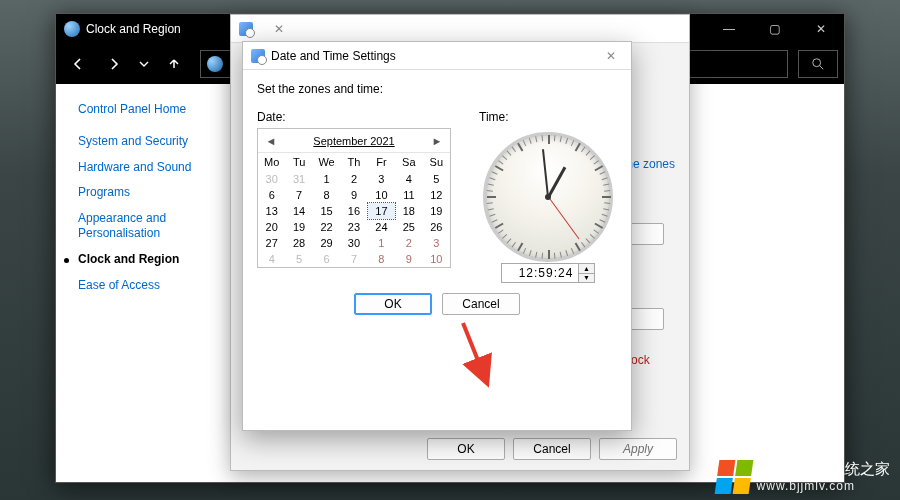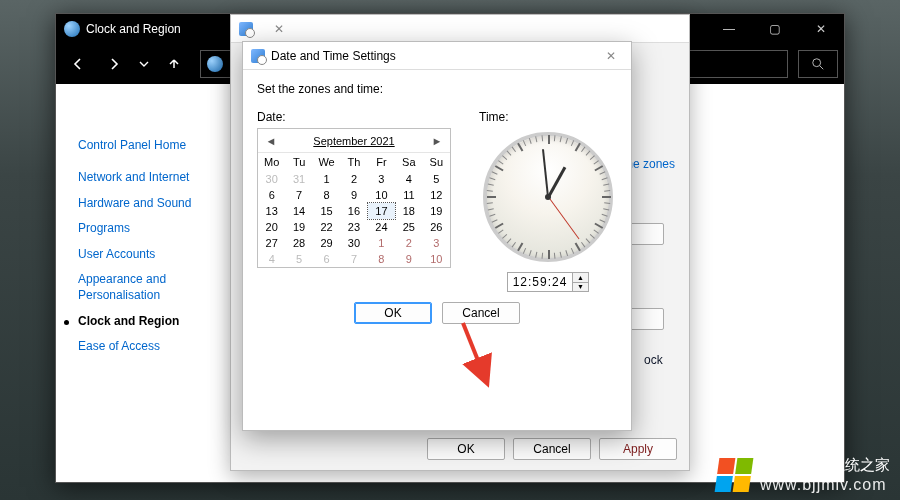--- a/index.html
+++ b/index.html
@@ -27,21 +27,21 @@
   .watermark .logo {
     width: 34px; height: 34px;
     display: grid; grid-template: 1fr 1fr / 1fr 1fr; gap: 2px;
     transform: skewX(-8deg);
   }
   .watermark .logo span:nth-child(1){background:#f25022}
   .watermark .logo span:nth-child(2){background:#7fba00}
   .watermark .logo span:nth-child(3){background:#00a4ef}
   .watermark .logo span:nth-child(4){background:#ffb900}
   .watermark .t1 { font-size: 16px; font-weight: 600; line-height: 1; }
-  .watermark .t2 { font-size: 16px; opacity: .9; line-height: 1.2; letter-spacing:1px;text-align:center;}
+  .watermark .t2 { font-size: 12px; opacity: .9; line-height: 1.2; letter-spacing:1px;}
   .watermark .zh { font-size: 15px; }
 
   
   .win-outer {
     position: absolute;
     left: 55px; top: 13px;
     width: 790px; height: 470px;
     background: #fff;
     border: 1px solid #555;
     box-shadow: 0 4px 24px rgba(0,0,0,.6);
@@ -91,21 +91,20 @@
     color:#ccc;
   }
   .globe-icon { width:16px; height:16px; border-radius:50%; background:radial-gradient(circle at 30% 30%, #9fd4ff, #1e6fb5);}
 
   
   .main-body { display:flex; height: calc(100% - 70px); }
   .sidebar {
     width: 180px;
     padding: 18px 8px 0 22px;
     font-size: 12px;
-    margin-top: 36px;
   }
   .sidebar .cp-home { color:#0066cc; margin-bottom: 18px; }
   .sidebar .item { color:#0066cc; margin-bottom: 10px; line-height:1.3; }
   .sidebar .item.active { color:#000; font-weight:700; position:relative;}
   .sidebar .item.active::before{
     content:""; position:absolute; left:-14px; top:6px;
     width:5px; height:5px; background:#000; border-radius:50%;
   }
 
   
@@ -131,41 +130,40 @@
     display:flex;align-items:center;justify-content:center;
     color:#888;
   }
   .dlg1-body { position:relative; height: calc(100% - 28px); }
   .dlg1-link {
     position:absolute; right: 14px; top: 114px;
     color:#0066cc; font-size:12px;
   }
   .dlg1-ock {
     position:absolute; left: 400px; top: 310px;
-    color:#0f172a;
-    margin-left:13px;
+    color:#b91c1c;
   }
   .dlg1-buttons {
     position:absolute;
     bottom: 10px; right: 12px;
     display:flex; gap:8px;
   }
   .btn {
     min-width: 78px;
     height:22px;
     background:#fdfdfd;
     border:1px solid #adadad;
     border-radius:2px;
     font-size:12px;
     display:inline-flex;
     align-items:center;
     justify-content:center;
     padding:0 10px;
   }
-  .btn.disabled { color:#7f1d1d; }
+  .btn.disabled { color:#737373;font-style:italic; }
   .btn.focused { border-color:#3b99fc; box-shadow: inset 0 0 0 1px #3b99fc; }
   .stub-btn{
     position:absolute;
     height:22px;
     background:#fdfdfd;
     border:1px solid #adadad;
     border-radius:2px;
   }
 
   
@@ -224,24 +222,25 @@
   }
   .tick{position:absolute;left:50%;top:50%;width:1px;height:6px;background:#888;transform-origin:50% 0;}
   .tick.major{height:9px;width:2px;background:#666;}
   .hand{position:absolute;left:50%;top:50%;transform-origin:50% 100%;background:#333;}
   .hand.hour{width:3px;height:34px;margin-left:-1.5px;margin-top:-34px;}
   .hand.min{width:2px;height:48px;margin-left:-1px;margin-top:-48px;}
   .hand.sec{width:1px;height:52px;margin-left:-.5px;margin-top:-52px;background:#c0392b;}
   .clock-center{position:absolute;left:50%;top:50%;width:6px;height:6px;margin:-3px;border-radius:50%;background:#333;}
 
   .time-spinner{
-    margin-top:10px;
+    margin-top:1px;
     display:flex;
     border:1px solid #a8a8a8;
     height:20px;
+    padding-left:12px;
   }
   .time-input{
     width:64px;
     border:none;
     text-align:center;
     font-family:inherit;
     font-size:12px;
     outline:none;
     letter-spacing:1px;
   }
@@ -316,24 +315,23 @@
       <svg width="14" height="14" viewBox="0 0 16 16">
           <circle cx="6.5" cy="6.5" r="4.5" stroke="#ccc" fill="none"></circle>
           <path d="M10 10l4 4" stroke="#ccc"></path>
         </svg>
     </div>
   </div>
   <div class="main-body">
     <div class="sidebar">
       <div class="cp-home">Control Panel Home</div>
       <div id="sidebar-items">
-          <div class="item">Network and Internet</div>
+          <div class="item">System and Security</div>
           <div class="item">Hardware and Sound</div>
           <div class="item">Programs</div>
-          <div class="item">User Accounts</div>
           <div class="item">Appearance and Personalisation</div>
           <div class="item active">Clock and Region</div>
           <div class="item">Ease of Access</div>
         </div>
     </div>
   </div>
 </div>
 
 <div class="dlg1">
   <div class="dlg-titlebar">

